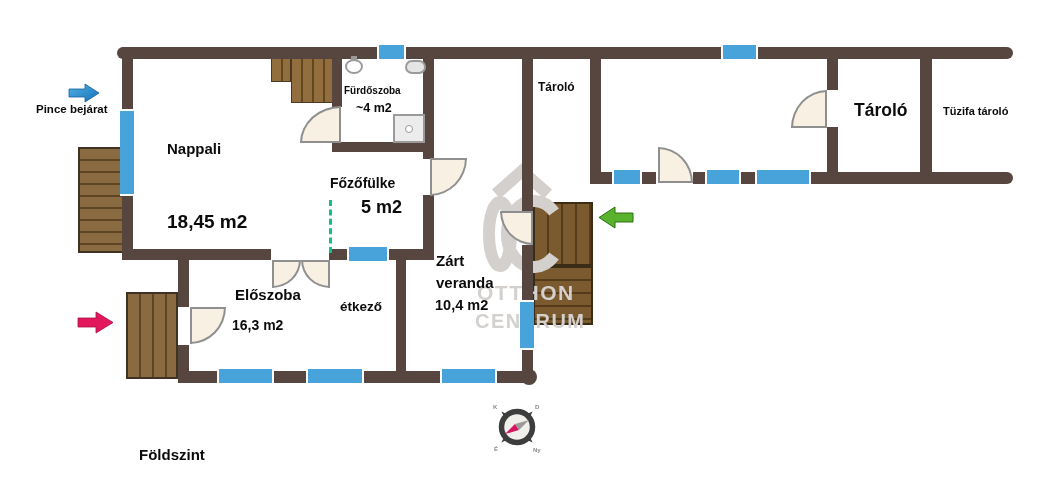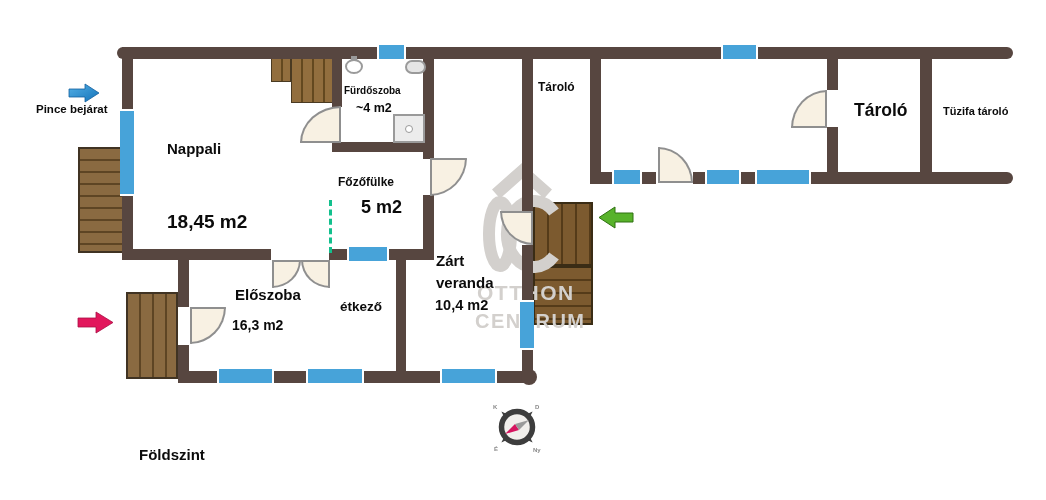--- a/index.html
+++ b/index.html
@@ -92,21 +92,21 @@
   <div class="fixture" style="left:345px;top:59px;width:18px;height:15px;border-radius:50%;"></div>
   <div style="position:absolute;left:351px;top:56px;width:6px;height:4px;background:#9a9a9a;"></div>
   <div class="fixture" style="left:405px;top:60px;width:21px;height:14px;border-radius:7px;background:#e5e5e5;"></div>
   <div class="fixture" style="left:393px;top:114px;width:32px;height:29px;background:#ececec;"></div>
   <div style="position:absolute;left:405px;top:125px;width:8px;height:8px;border:1.5px solid #9a9a9a;border-radius:50%;background:#fff;box-sizing:border-box;"></div>
 
   <div class="lbl" style="left:167px;top:140px;font-size:15px;">Nappali</div>
   <div class="lbl" style="left:167px;top:171px;font-size:19px;margin-top:40px;">18,45 m2</div>
   <div class="lbl" style="left:344px;top:85px;font-size:10px;">Fürdőszoba</div>
   <div class="lbl" style="left:356px;top:101px;font-size:12.5px;">~4 m2</div>
-  <div class="lbl" style="left:338px;top:175px;font-size:12px;">Főzőfülke</div>
+  <div class="lbl" style="left:330px;top:175px;font-size:14px;">Főzőfülke</div>
   <div class="lbl" style="left:361px;top:197px;font-size:18px;">5 m2</div>
   <div class="lbl" style="left:538px;top:80px;font-size:12px;">Tároló</div>
   <div class="lbl" style="left:854px;top:100px;font-size:17.5px;">Tároló</div>
   <div class="lbl" style="left:943px;top:105px;font-size:11px;">Tüzifa tároló</div>
   <div class="lbl" style="left:235px;top:286px;font-size:15px;">Előszoba</div>
   <div class="lbl" style="left:232px;top:317px;font-size:14px;">16,3 m2</div>
   <div class="lbl" style="left:340px;top:283px;font-size:13.5px;margin-top:16px;">étkező</div>
   <div class="lbl" style="left:436px;top:252px;font-size:15px;">Zárt</div>
   <div class="lbl" style="left:436px;top:274px;font-size:15px;">veranda</div>
   <div class="lbl" style="left:435px;top:297px;font-size:14.5px;">10,4 m2</div>

